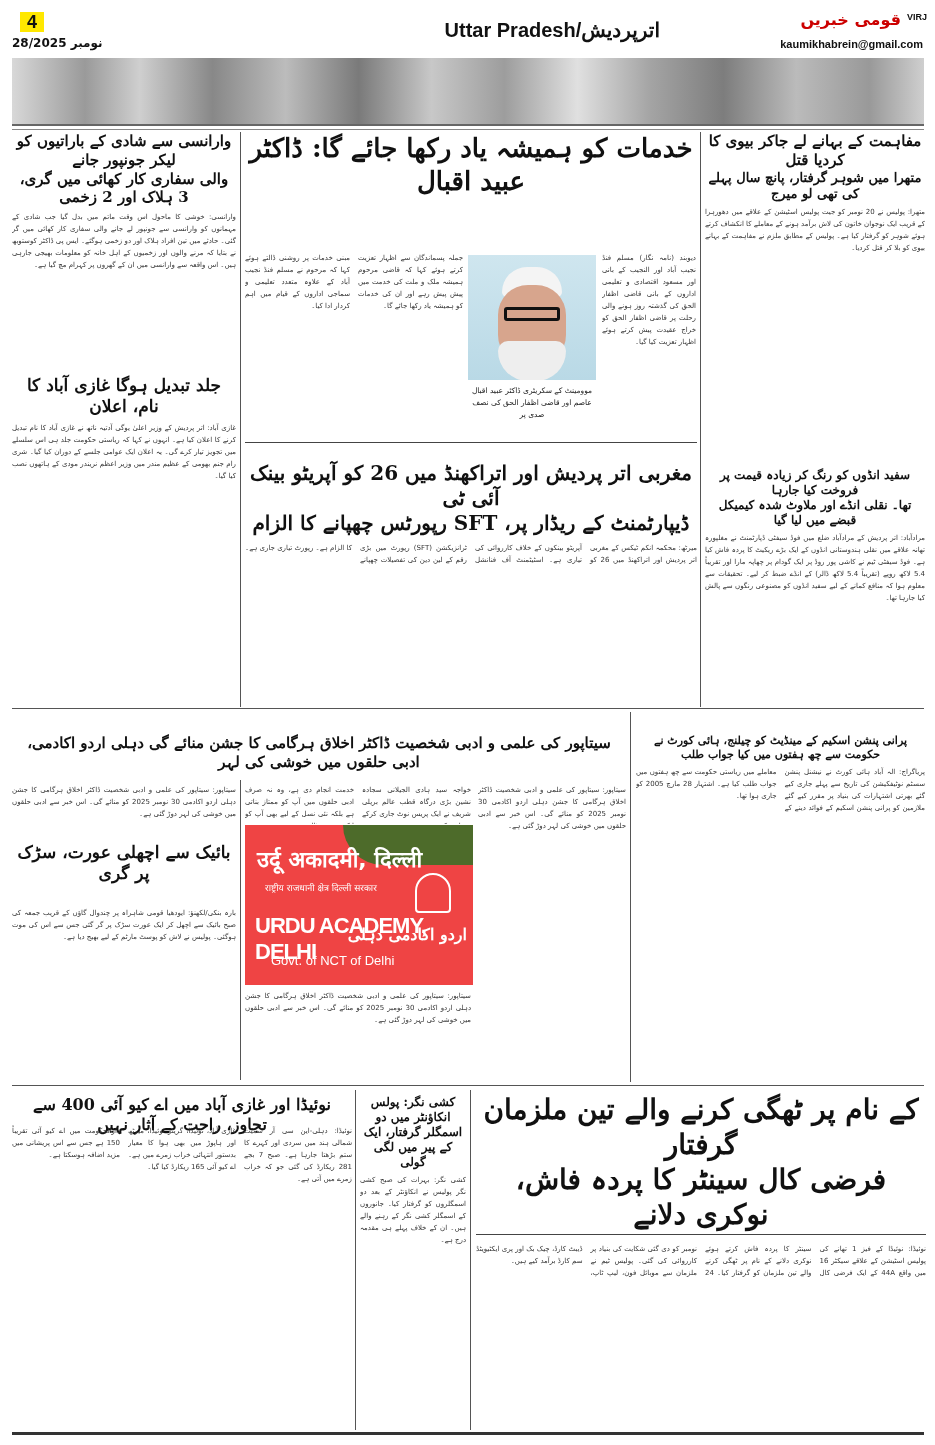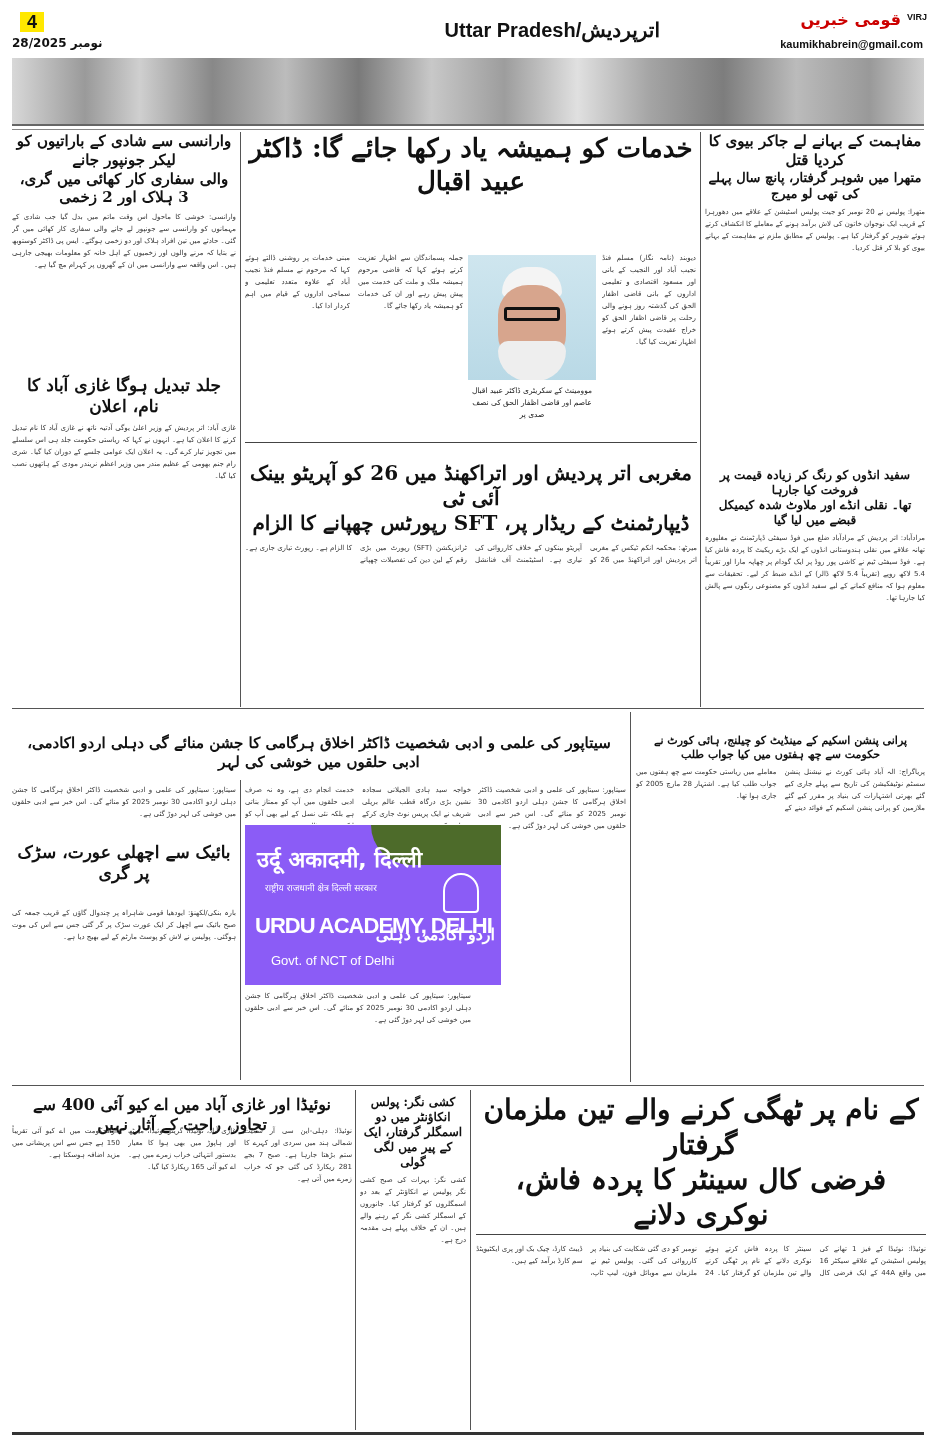--- a/index.html
+++ b/index.html
@@ -18,21 +18,21 @@
 .body{direction:rtl;text-align:justify;font-family:"DejaVu Sans",sans-serif;font-size:7px;line-height:12px;color:#333;overflow:hidden}
 .vrule{position:absolute;width:1px;background:#555}
 .hrule{position:absolute;height:1px;background:#555}
 .cols{display:flex;gap:8px;direction:rtl}
 .cols .body{flex:1}
 .photo-man{position:absolute;left:468px;top:255px;width:128px;height:125px;background:linear-gradient(#cfe6ef,#b9d9e6);overflow:hidden}
 .photo-man .cap{position:absolute;left:34px;top:12px;width:60px;height:30px;background:#f4f4f4;border-radius:30px 30px 6px 6px}
 .photo-man .face{position:absolute;left:30px;top:30px;width:68px;height:80px;background:#d7a58d;border-radius:30px}
 .photo-man .glasses{position:absolute;left:36px;top:52px;width:56px;height:14px;border:3px solid #111;border-radius:3px}
 .photo-man .beard{position:absolute;left:30px;top:86px;width:68px;height:40px;background:#eee;border-radius:10px 10px 30px 30px}
-.photo-academy{position:absolute;left:245px;top:825px;width:256px;height:160px;background:#8b5cf6;overflow:hidden}
+.photo-academy{position:absolute;left:245px;top:825px;width:228px;height:160px;background:#ef4444;overflow:hidden}
 .photo-academy .leaves{position:absolute;right:0;top:0;width:130px;height:40px;background:#4d6b2a;border-radius:0 0 0 40px}
 .photo-academy .t1{position:absolute;left:12px;top:18px;color:#fff;font:bold 22px "DejaVu Sans",sans-serif}
 .photo-academy .t2{position:absolute;left:20px;top:56px;color:#fff;font:9px "DejaVu Sans",sans-serif}
 .photo-academy .t3{position:absolute;left:10px;top:88px;color:#fff;font:bold 22px "Liberation Sans",sans-serif;letter-spacing:-1px}
 .photo-academy .t4{position:absolute;left:26px;top:128px;color:#fff;font:13px "Liberation Sans",sans-serif}
 .photo-academy .t5{position:absolute;right:6px;top:100px;color:#fff;font:bold 16px "DejaVu Serif",serif;direction:rtl}
 .photo-academy .emb{position:absolute;right:22px;top:48px;width:36px;height:40px;border:2px solid #fff;border-radius:18px 18px 4px 4px}
 .caption{direction:rtl;text-align:center;font-size:7.5px;line-height:12px;color:#222}
 .bottom-rule{position:absolute;left:12px;top:1432px;width:912px;height:3px;background:#333}
 </style>

